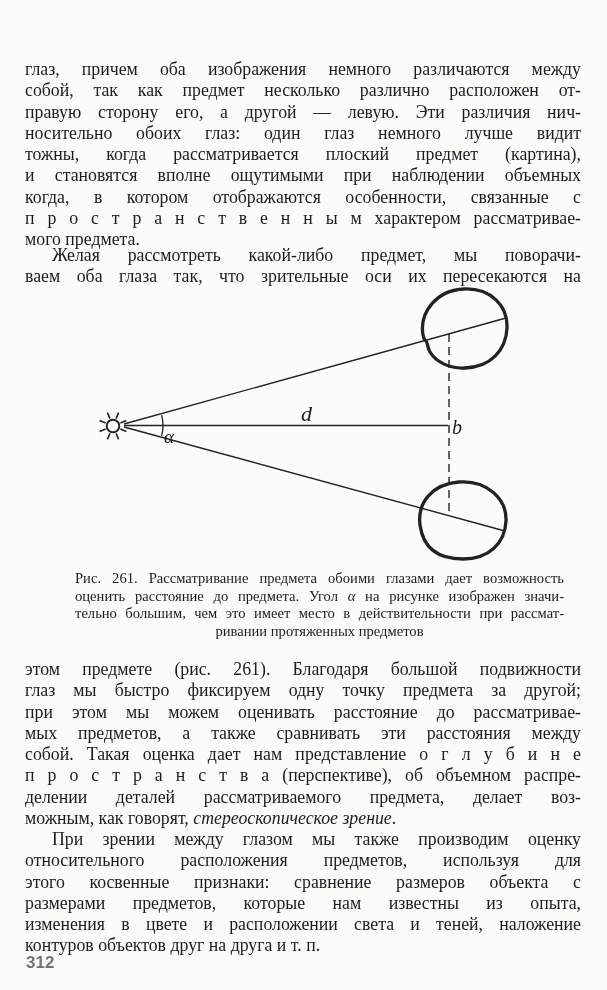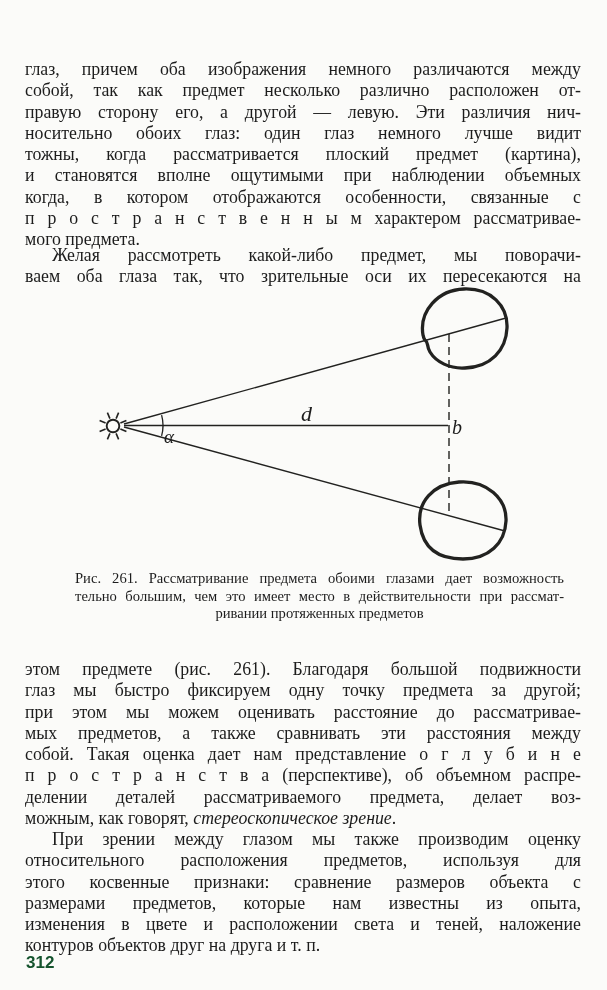--- a/index.html
+++ b/index.html
@@ -65,21 +65,21 @@
     fill: #1c1c1c;
   }
 
   .folio {
     position: absolute;
     top: 953px;
     left: 26px;
     font-family: "Liberation Sans", "DejaVu Sans", sans-serif;
     font-weight: 700;
     font-size: 17px;
-    color: #14532d;
+    color: #737373;
   }
 </style>
 </head>
 <body>
 
 <div class="page">
 
   <div id="p1" class="textblock">
       <div class="tline">глаз, причем оба изображения немного различаются между</div>
       <div class="tline">собой, так как предмет несколько различно расположен от-</div>
@@ -127,20 +127,21 @@
     <path class="stroke" stroke-width="3.3" d="M 420 238 C 417 215, 433 197, 459 195 C 487 193, 507 212, 506 234
              C 505 256, 489 272, 463 272 C 437 272, 423 260, 420 238 Z"></path>
 
     <text x="164" y="156" font-size="19">α</text>
     <text x="301" y="134" font-size="22">d</text>
     <text x="452" y="147" font-size="20">b</text>
   </svg>
 
   <div class="caption">
       <div class="tline">Рис. 261. Рассматривание предмета обоими глазами дает возможность</div>
+      <div class="tline">оценить расстояние до предмета. Угол <i>α</i> на рисунке изображен значи-</div>
       <div class="tline">тельно большим, чем это имеет место в действительности при рассмат-</div>
       <div class="tline center">ривании протяженных предметов</div>
     </div>
 
   <div id="p2b" class="textblock">
       <div class="tline">этом предмете (рис. 261). Благодаря большой подвижности</div>
       <div class="tline">глаз мы быстро фиксируем одну точку предмета за другой;</div>
       <div class="tline">при этом мы можем оценивать расстояние до рассматривае-</div>
       <div class="tline">мых предметов, а также сравнивать эти расстояния между</div>
       <div class="tline">собой. Такая оценка дает нам представление о г л у б и н е</div>

